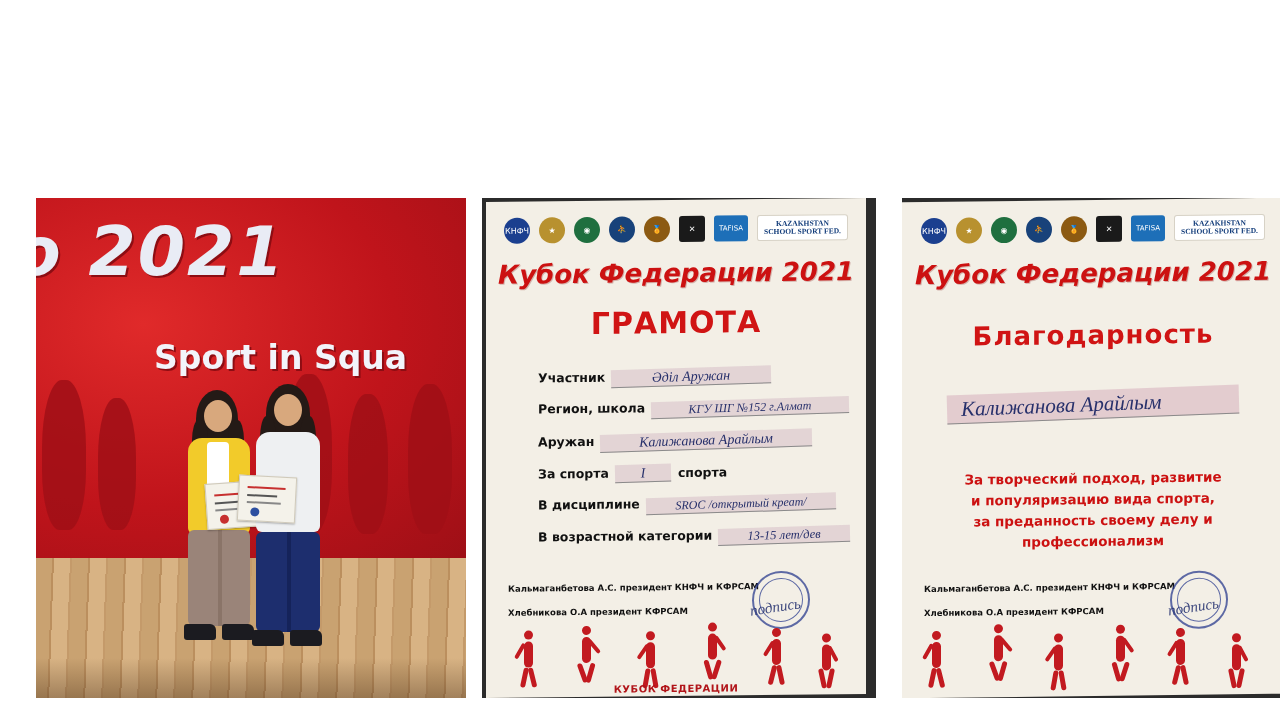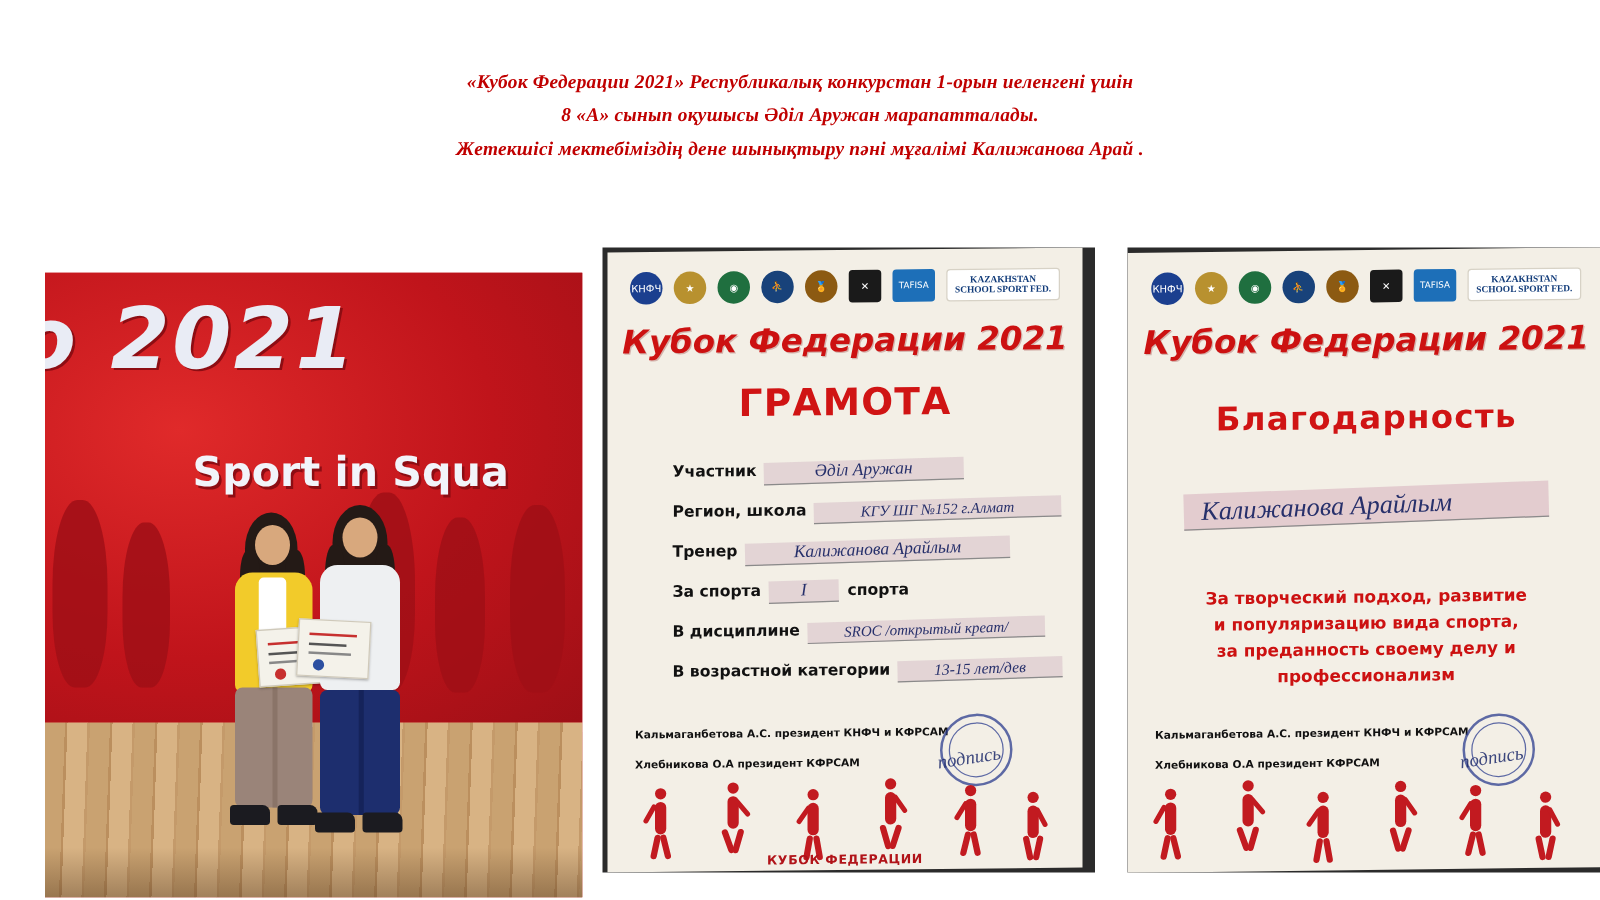--- a/index.html
+++ b/index.html
@@ -46,21 +46,21 @@
   }
 
   .photo {
     position: absolute;
     top: 0;
     height: 500px;
     overflow: hidden;
   }
 
   
-  #photo1 { left: 36px; width: 430px; margin-top: 20px; }
+  #photo1 { left: 36px; width: 430px; }
 
   .p1-bg {
     position: absolute; inset: 0;
     background: #c8161d;
   }
   .p1-banner {
     position: absolute; left: 0; top: 0; width: 430px; height: 360px;
     background:
       radial-gradient(ellipse at 25% 35%, #e02a2a 0%, #c0141b 55%, #9e0f16 100%);
   }
@@ -322,25 +322,20 @@
     font-weight: bold;
     font-size: 10px;
     letter-spacing: .5px;
   }
 </style>
 </head>
 <body>
 
 <div class="page">
 
-  <div class="caption">
-    <div>«Кубок Федерации 2021» Республикалық конкурстан 1-орын иеленгені үшін</div>
-    <div>8 «А» сынып оқушысы Әділ Аружан марапатталады.</div>
-    <div>Жетекшісі мектебіміздің дене шынықтыру пәні мұғалімі  Калижанова Арай .</div>
-  </div>
 
   <div class="photos">
 
     <div class="photo" id="photo1">
       <div class="p1-bg"></div>
       <div class="p1-banner">
 
         <div class="p1-sil" style="left:6px;  top:182px; width:44px; height:150px;"></div>
         <div class="p1-sil" style="left:62px; top:200px; width:38px; height:132px;"></div>
         <div class="p1-sil" style="left:250px;top:176px; width:46px; height:160px;"></div>
@@ -415,21 +410,21 @@
           <span>Участник</span>
           <span class="field-fill" style="width:148px;">Әділ  Аружан</span>
         </div>
 
         <div class="field-row" style="left:52px; top:200px;">
           <span>Регион, школа</span>
           <span class="field-fill" style="width:186px; font-size:12px;">КГУ ШГ №152 г.Алмат</span>
         </div>
 
         <div class="field-row" style="left:52px; top:232px;">
-          <span>Тренер</span>
+          <span>Аружан</span>
           <span class="field-fill" style="width:200px;">Калижанова  Арайлым</span>
         </div>
 
         <div class="field-row" style="left:52px; top:264px;">
           <span>За спорта</span>
           <span class="field-fill" style="width:44px;">I</span>
           <span class="field-tail">спорта</span>
         </div>
 
         <div class="field-row" style="left:52px; top:296px;">

